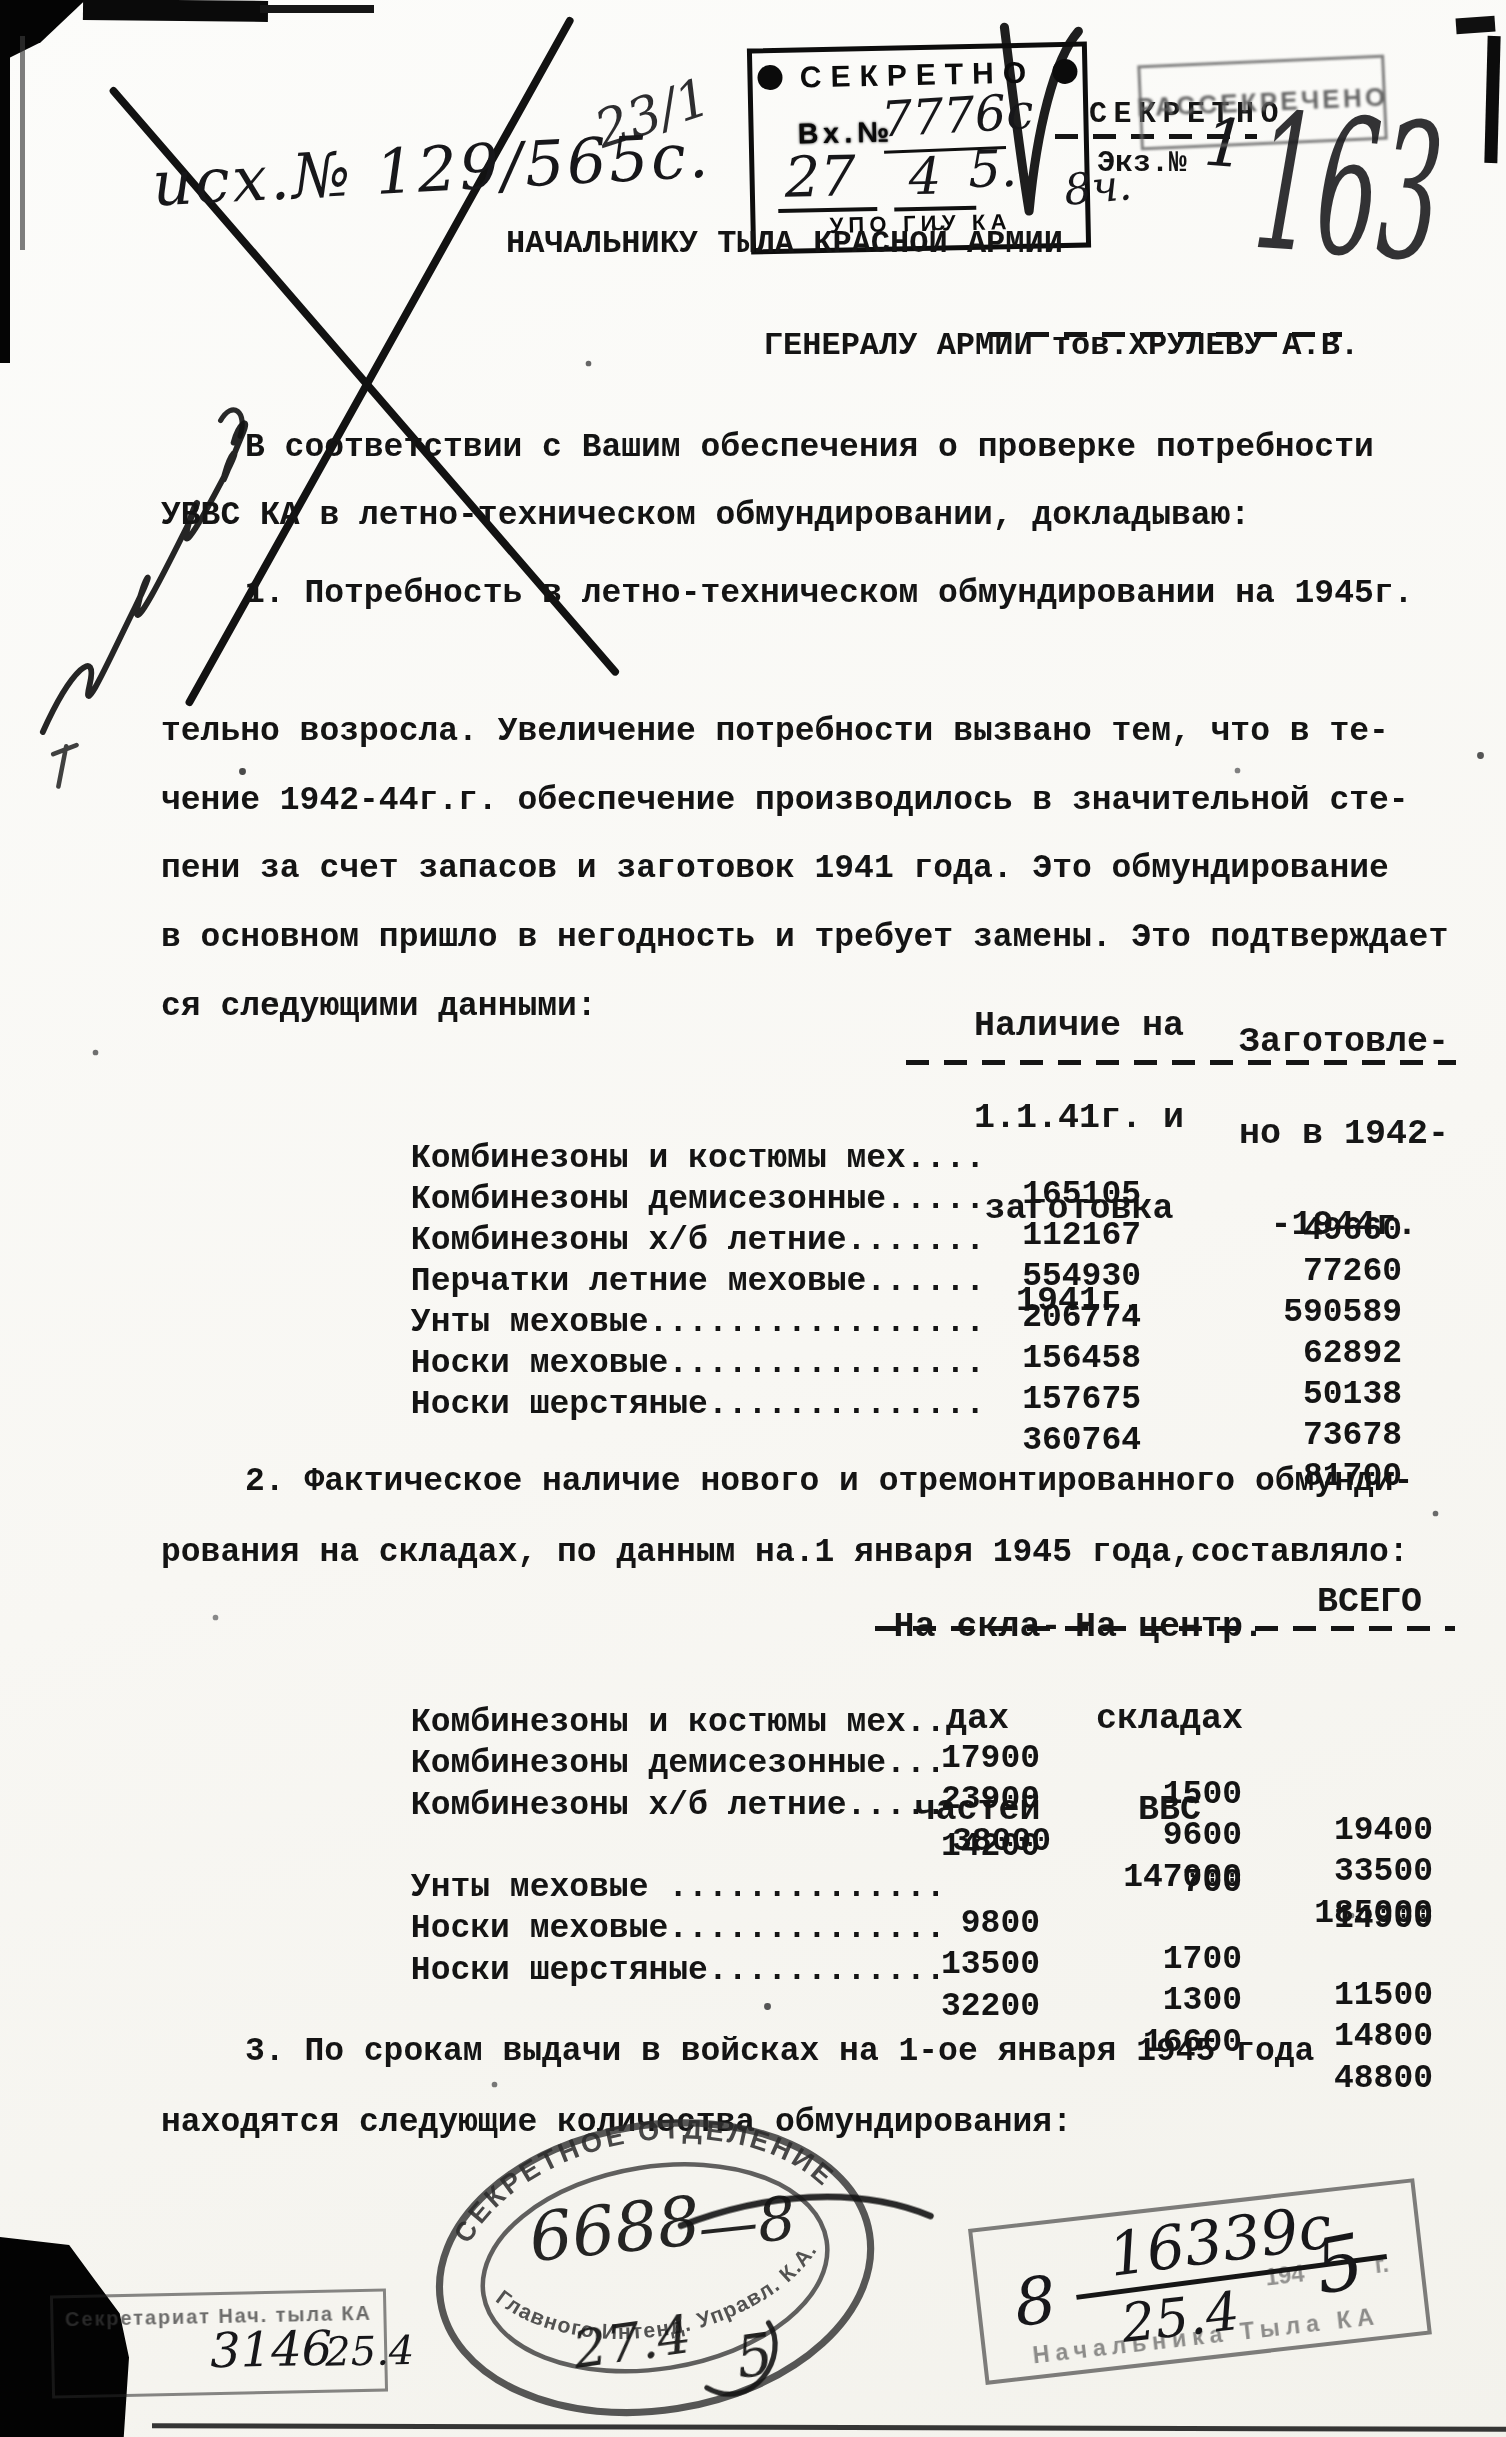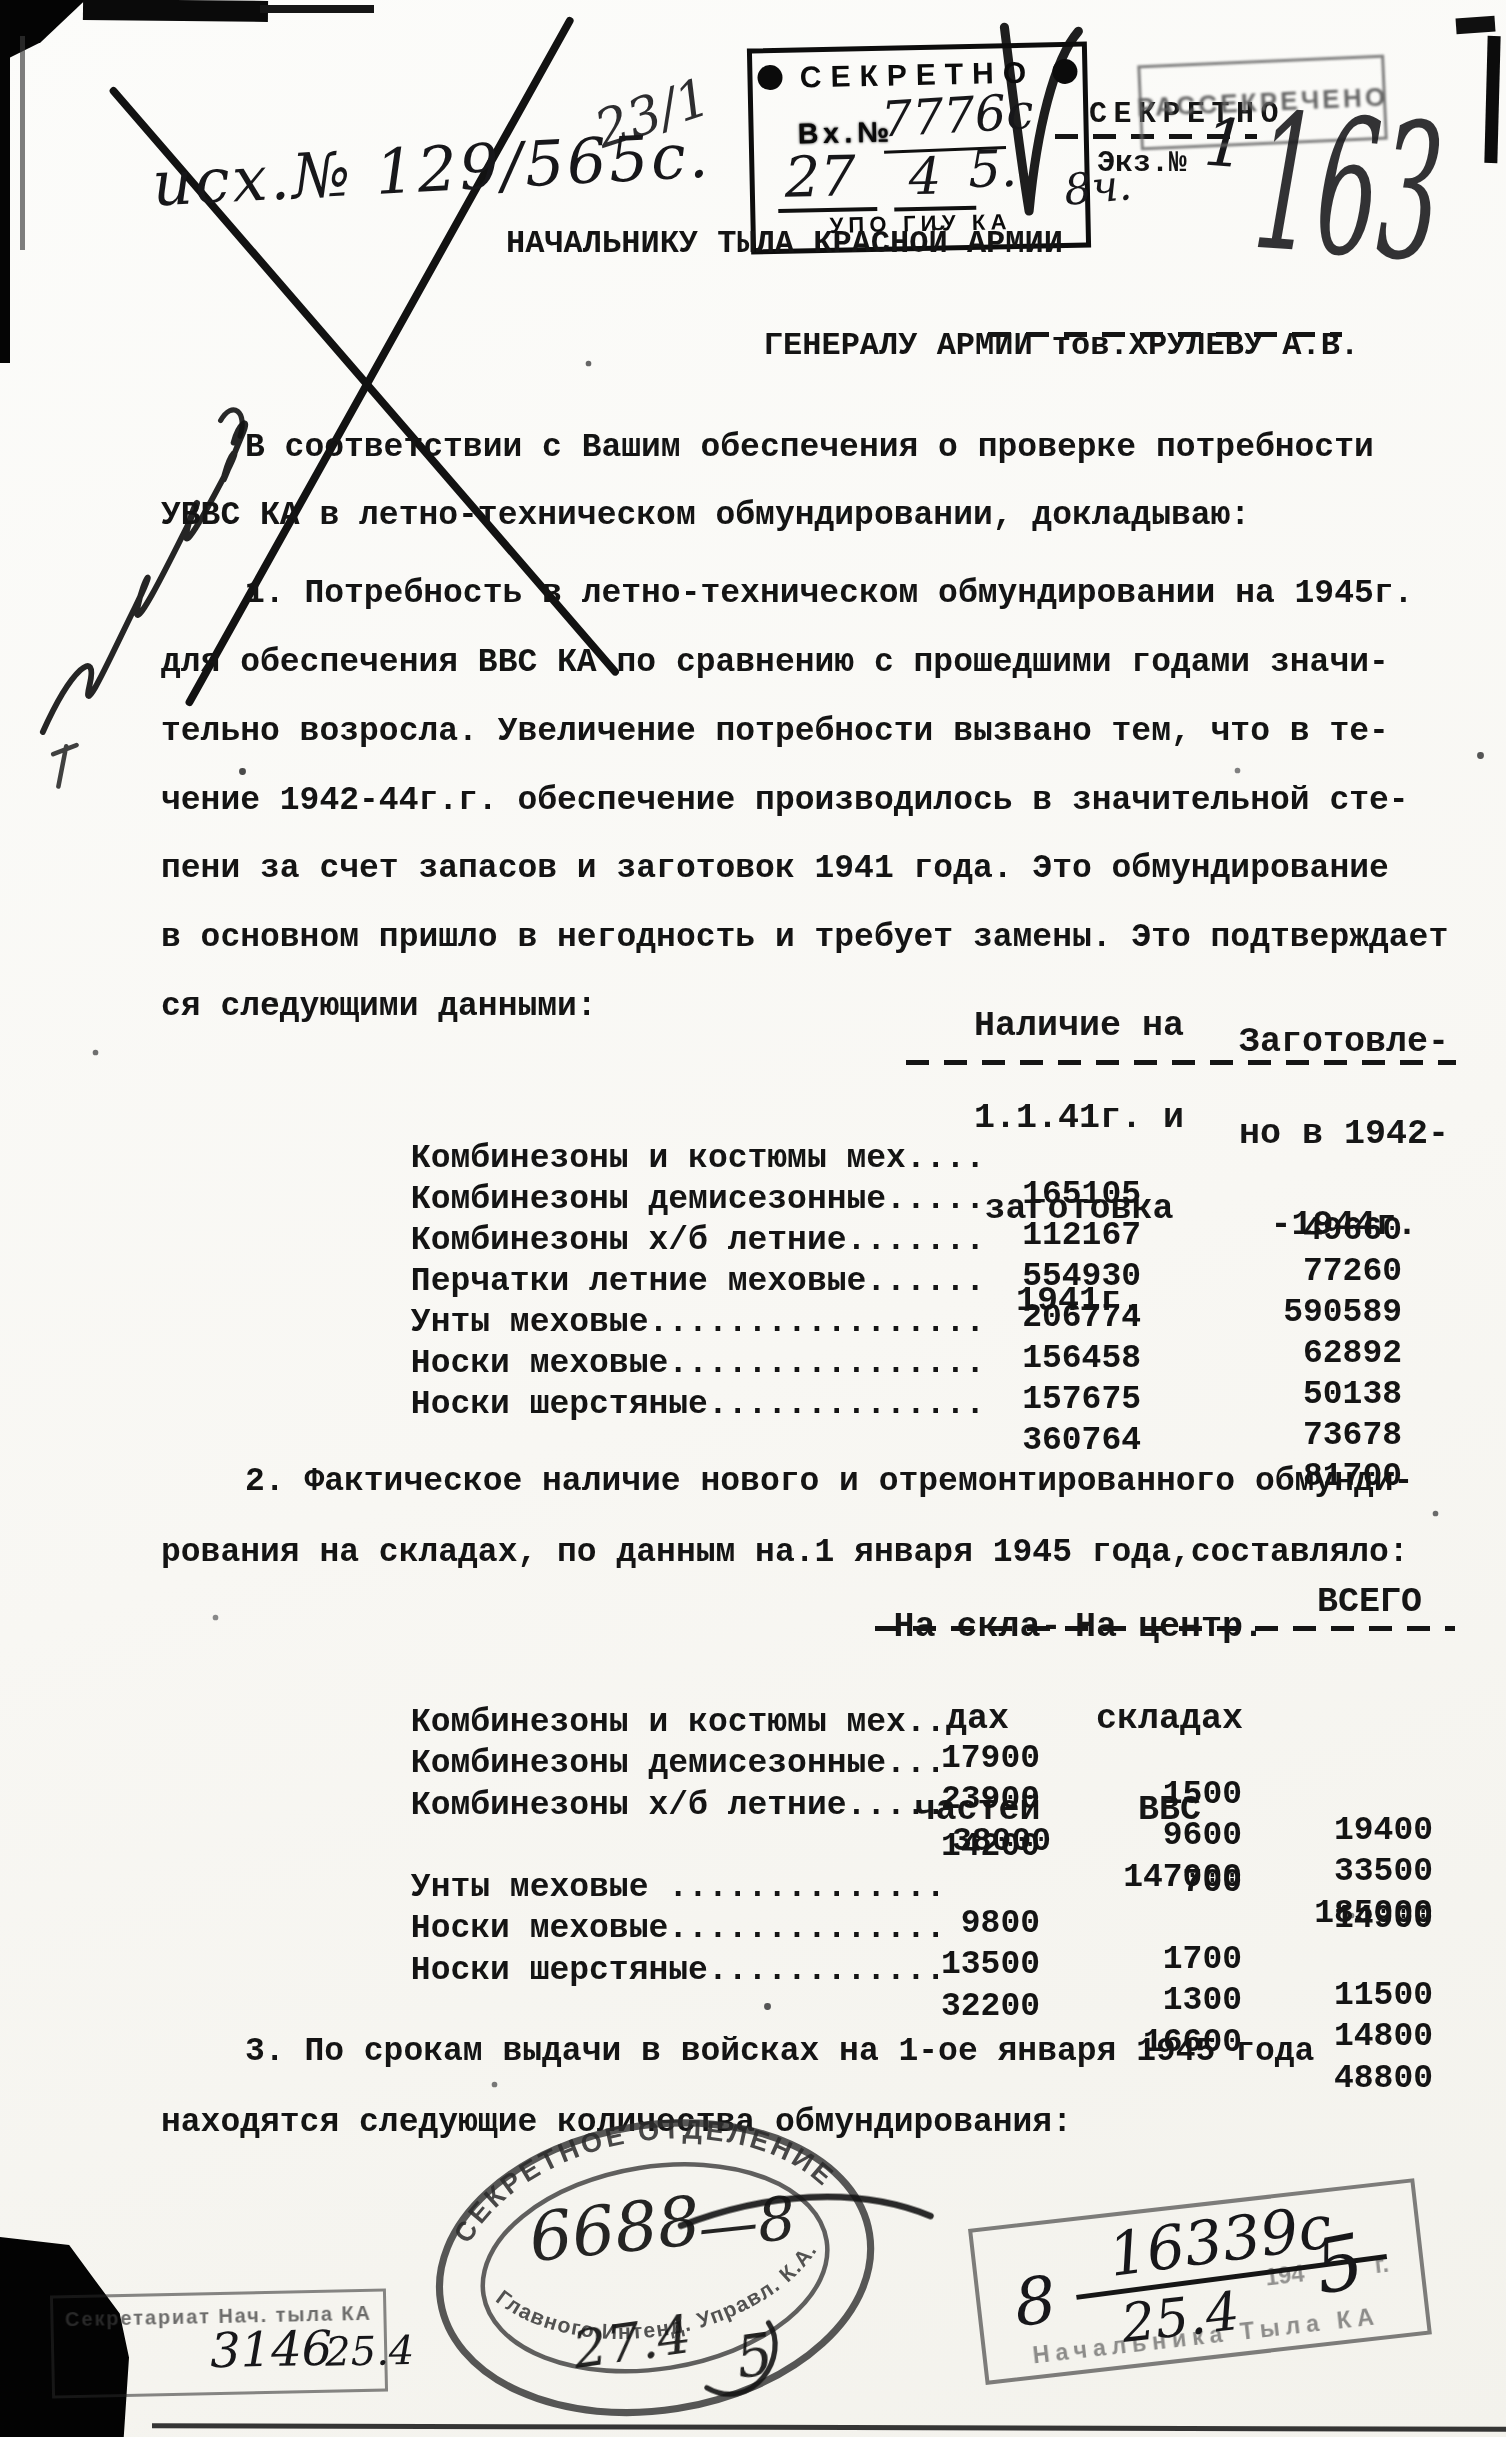--- a/index.html
+++ b/index.html
@@ -91,21 +91,20 @@
   <div class="abs tw" style="left:506px;top:226px;font-size:32px;">НАЧАЛЬНИКУ ТЫЛА КРАСНОЙ АРМИИ</div>
   <div class="abs tw" style="left:687px;top:292px;font-size:32px;">
     <span>ГЕНЕРАЛУ АРМИИ </span><span>тов.ХРУЛЕВУ А.В.</span>
   </div>
   <div class="abs dashes" style="left:988px;top:332px;width:354px;"></div>
 
   <div class="abs tw ind" style="left:161px;top:430px;">В соответствии с Вашим обеспечения о проверке потребности</div>
   <div class="abs tw" style="left:161px;top:498px;">УВВС КА в летно-техническом обмундировании, докладываю:</div>
 
   <div class="abs tw ind" style="left:161px;top:576px;">1. Потребность в летно-техническом обмундировании на 1945г.</div>
-  <div class="abs tw" style="left:161px;top:645px;">для обеспечения ВВС КА по сравнению с прошедшими годами значи-</div>
   <div class="abs tw" style="left:161px;top:714px;">тельно возросла. Увеличение потребности вызвано тем, что в те-</div>
   <div class="abs tw" style="left:161px;top:783px;">чение 1942-44г.г. обеспечение производилось в значительной сте-</div>
   <div class="abs tw" style="left:161px;top:851px;">пени за счет запасов и заготовок 1941 года. Это обмундирование</div>
   <div class="abs tw" style="left:161px;top:920px;text-align:center;">в основном пришло в негодность и требует замены. Это подтверждает</div>
   <div class="abs tw" style="left:161px;top:989px;">ся следующими данными:</div>
 
   <div class="abs tw-sm" style="left:972px;top:950px;width:214px;">
     <div>Наличие на</div>
     <div>1.1.41г. и</div>
     <div>заготовка</div>

